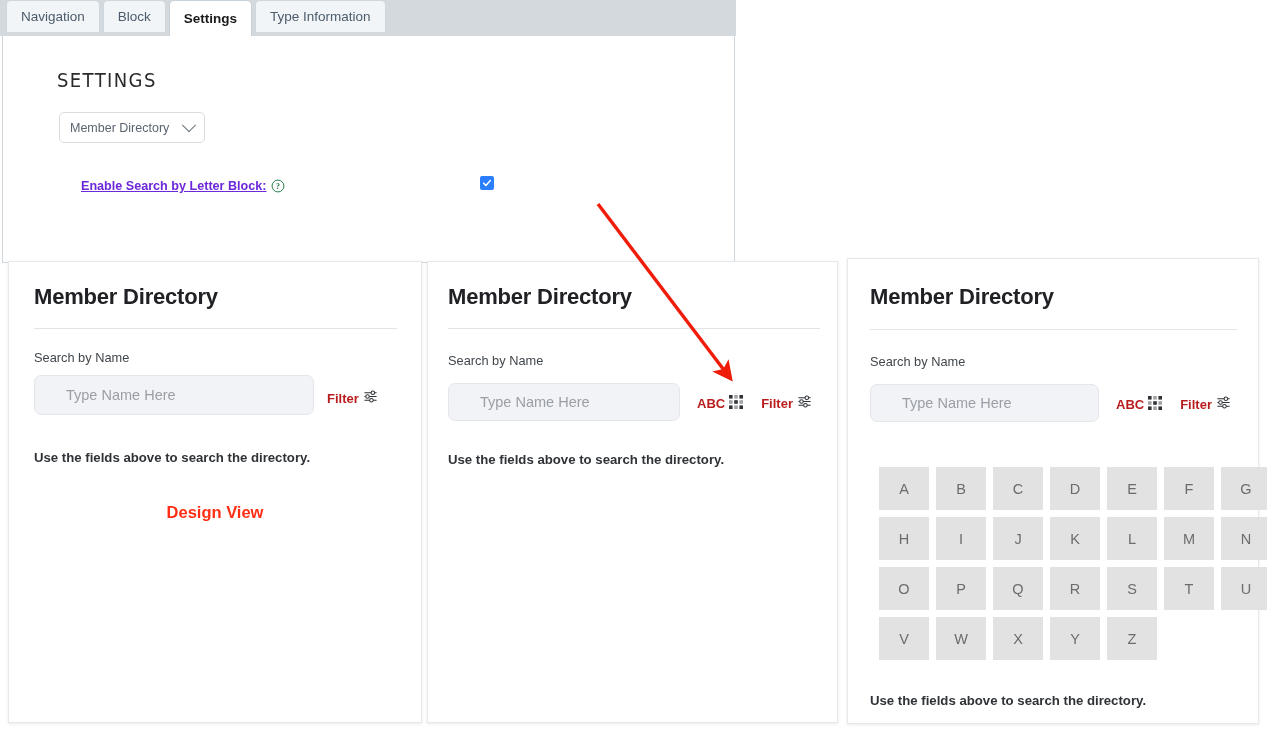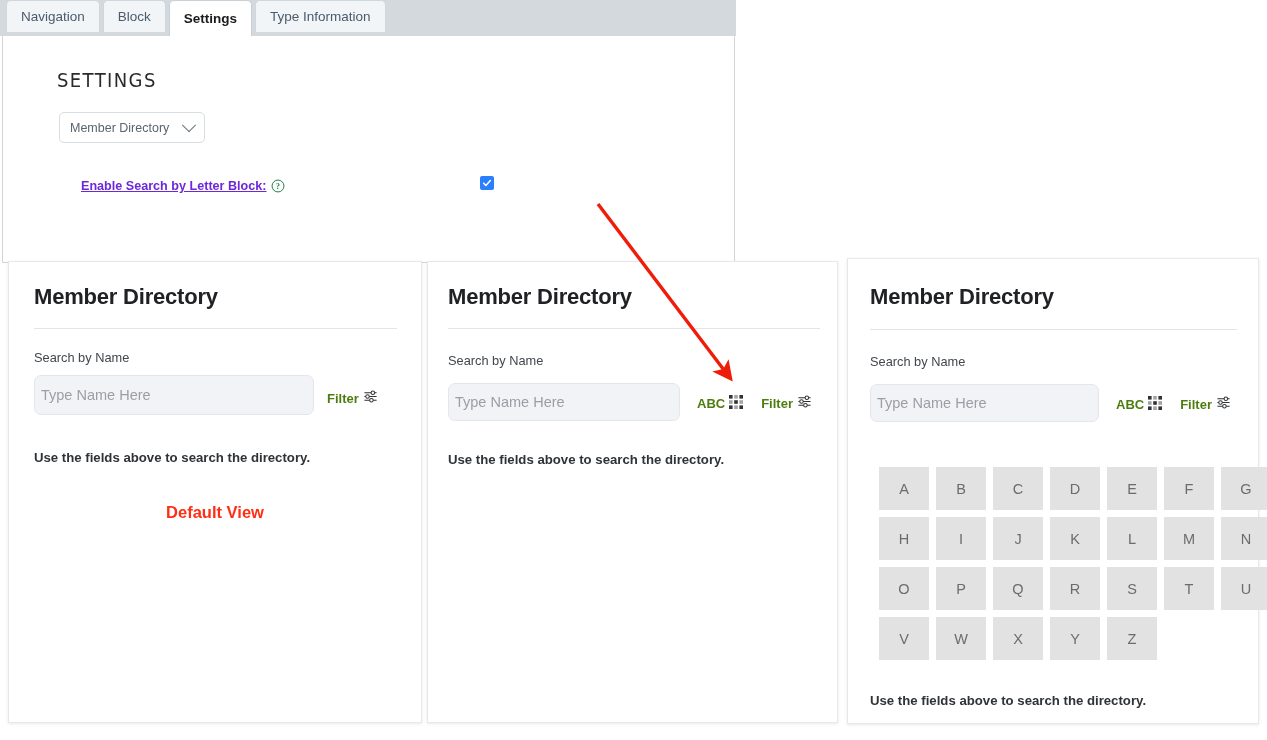--- a/index.html
+++ b/index.html
@@ -118,29 +118,29 @@
   .p-rule { position: absolute; height: 1px; background: #e2e4e7; }
   .p-sublabel {
     position: absolute; font-size: 12.8px; color: #41474d;
   }
   .p-searchbox {
     position: absolute;
     background: #f2f3f7;
     border: 1px solid #e4e6eb;
     border-radius: 7px;
     display: flex; align-items: center;
-    padding-left: 6px;
+    padding-left: 31px;
     font-size: 14.5px;
     color: #9a9ea5;
     cursor: text;
   }
   .p-actions {
     position: absolute;
     display: flex; align-items: center;
-    font-size: 13px; font-weight: 600; color: #4d7c0f;
+    font-size: 13px; font-weight: 600; color: #b91c1c;
   }
   .act {
     display: flex; align-items: center; gap: 4px;
     cursor: pointer; white-space: nowrap;
   }
   .p-hint {
     position: absolute;
     font-size: 13.2px; font-weight: 600;
     color: #2f3337;
   }
@@ -231,21 +231,21 @@
             <line x1="1.5" y1="8" x2="14.5" y2="8" stroke="#2f3337" stroke-width="1.1"></line>
             <line x1="1.5" y1="12" x2="14.5" y2="12" stroke="#2f3337" stroke-width="1.1"></line>
             <circle cx="10.5" cy="4" r="1.9" fill="#fff" stroke="#2f3337" stroke-width="1.1"></circle>
             <circle cx="4.8" cy="8" r="1.9" fill="#fff" stroke="#2f3337" stroke-width="1.1"></circle>
             <circle cx="9" cy="12" r="1.9" fill="#fff" stroke="#2f3337" stroke-width="1.1"></circle>
           </svg>
         </span>
       </span>
     </div>
     <div class="p-hint" style="left:25px; top:188px;">Use the fields above to search the directory.</div>
-    <div class="p-default" style="left: 0px; top: 241px; color: rgb(255, 46, 20);">Default View</div>
+    <div class="p-default" style="left: 0px; top: 241px; color: rgb(255, 46, 20);">Design View</div>
   </div>
 
   <div class="panel" id="panel2">
     <div class="p-title" style="left:20px; top:22px;">Member Directory</div>
     <div class="p-rule" style="left:20px; top:66px; width:372px;"></div>
     <div class="p-sublabel" style="left:20px; top:91px;">Search by Name</div>
     <div class="p-searchbox" style="left:20px; top:121px; width:232px; height:38px;">
       <span>Type Name Here</span>
     </div>
     <div class="p-actions" style="left:269px; top:132px; gap:18px;">

